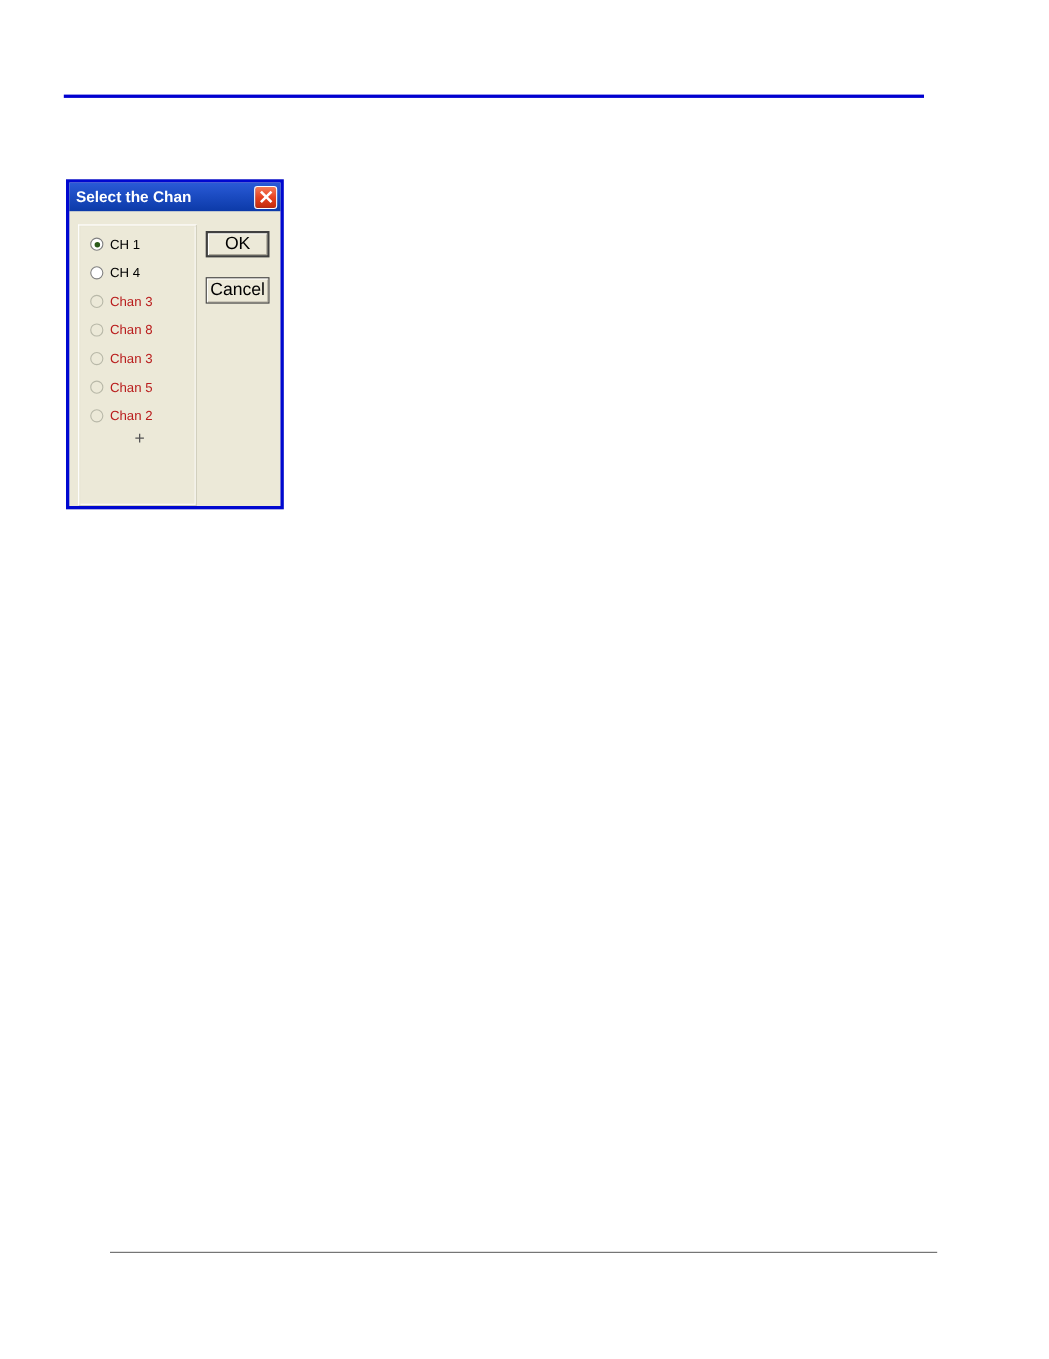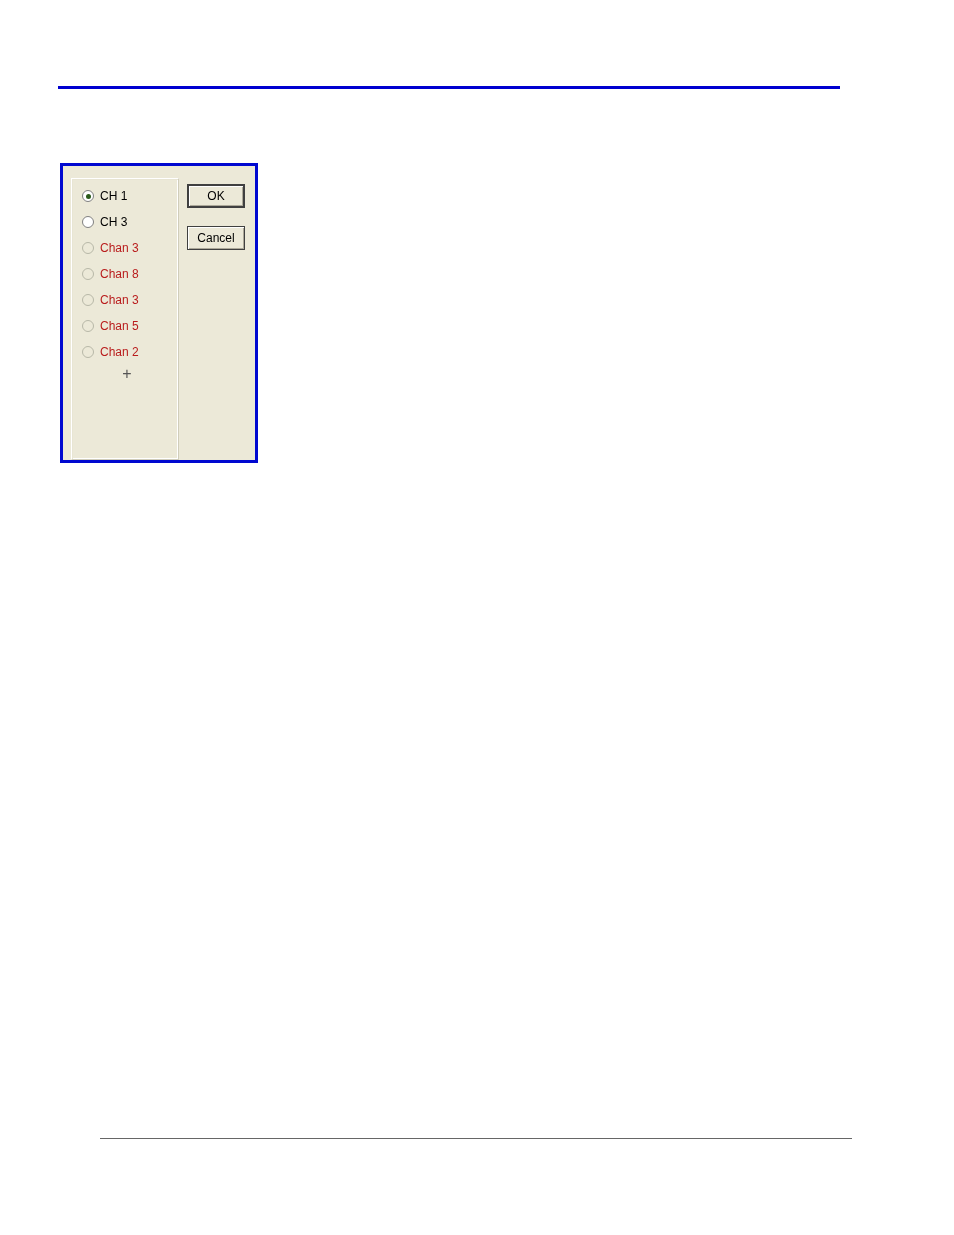--- a/index.html
+++ b/index.html
@@ -133,49 +133,57 @@
       gap: 18px;
       padding-left: 8px;
       padding-top: 6px;
     }
     .win-btn {
       width: 58px;
       height: 24px;
       background: #ece9d8;
       border: 1px solid #404040;
       box-shadow: inset 1px 1px 0 #ffffff, inset -1px -1px 0 #aca899;
-      font-size: 12px;
+      font-size: 16px;
       font-family: Tahoma, Arial, sans-serif;
       cursor: pointer;
       text-align: center;
       line-height: 22px;
     }
     .win-btn.default {
       border: 2px solid #404040;
       line-height: 20px;
     }
   </style>
 </head>
 <body>
 
 <div class="top-rule"></div>
 
 <div class="dialog">
+  <div class="titlebar">
+    <span class="titlebar-text">Select the Chan</span>
+    <div class="close-btn">
+      <svg viewBox="0 0 10 10">
+        <path d="M1 1 L9 9 M9 1 L1 9" stroke="#ffffff" stroke-width="2" fill="none"></path>
+      </svg>
+    </div>
+  </div>
   <div class="dialog-body">
     <div class="radio-group">
 
     <div class="radio-item">
           <span class="radio-circle">
             <span class="radio-dot"></span>
           </span>
           <span>CH 1</span>
         </div>
         <div class="radio-item">
           <span class="radio-circle"></span>
-          <span>CH 3</span>
+          <span>CH 4</span>
         </div>
         <div class="radio-item disabled">
           <span class="radio-circle"></span>
           <span>Chan 3</span>
         </div>
         <div class="radio-item disabled">
           <span class="radio-circle"></span>
           <span>Chan 8</span>
         </div>
         <div class="radio-item disabled">

